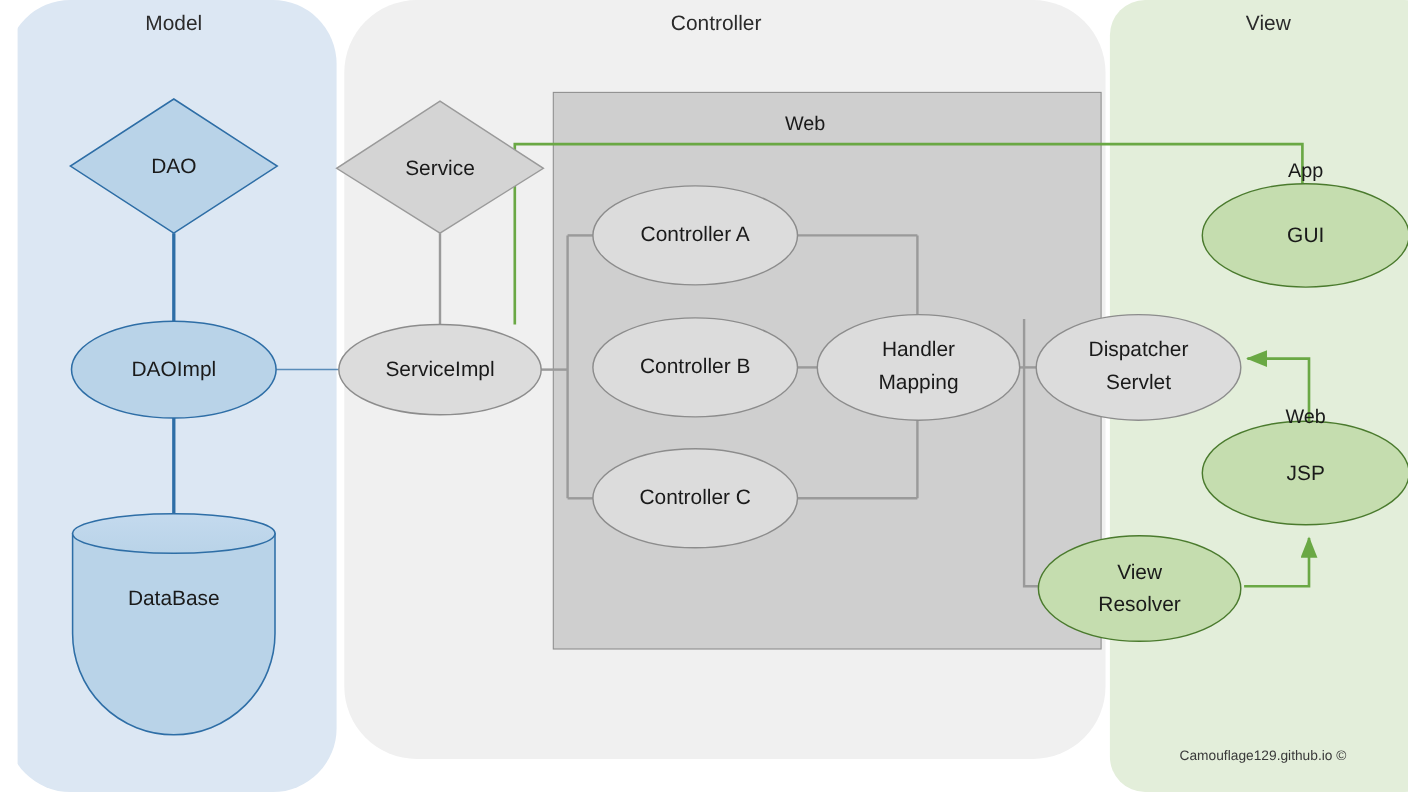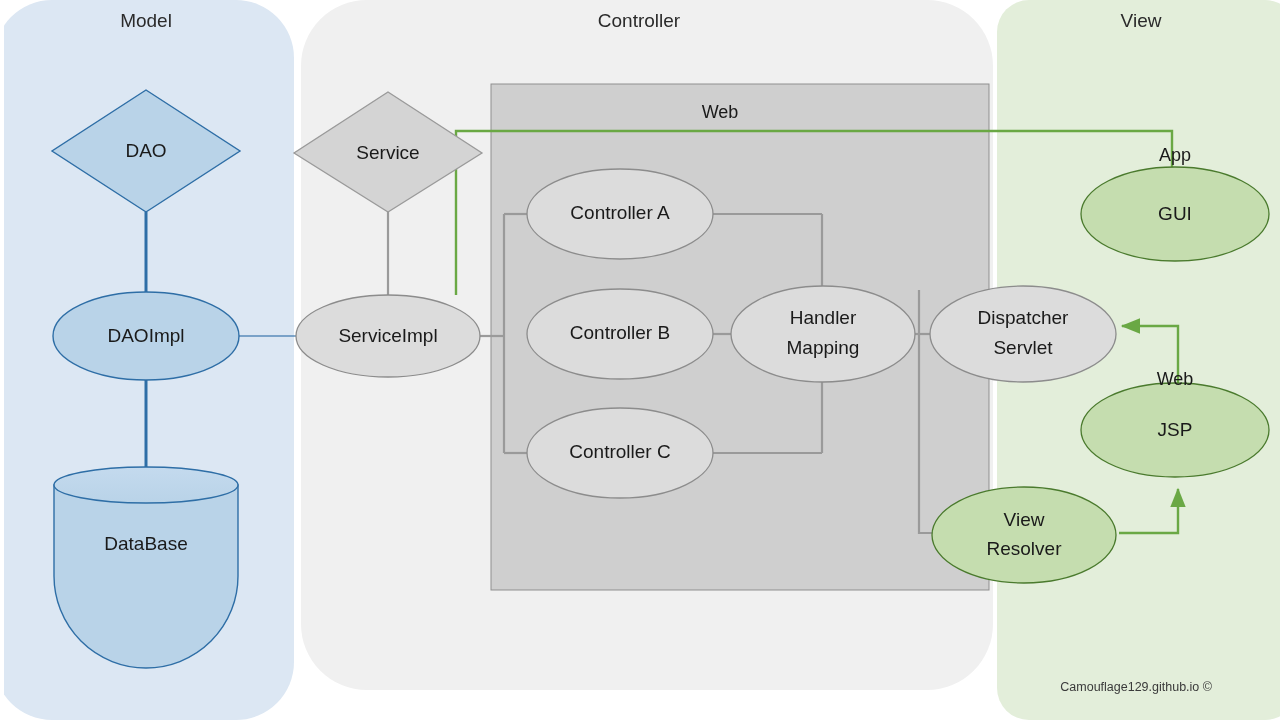--- a/index.html
+++ b/index.html
@@ -3,21 +3,21 @@
 <meta charset="utf-8">
 <style>
   html,body{margin:0;padding:0;}
   body{
     width:1280px;height:720px;
     background:#ffffff;
     font-family:"Liberation Sans","DejaVu Sans",sans-serif;
     overflow:hidden;
     position:relative;
   }
-  #stage{position:absolute;left:4px;top:0;width:1232px;height:720px;}
+  #stage{position:absolute;left:16px;top:0;width:1232px;height:720px;}
   svg#diagram{position:absolute;left:0;top:0;width:1280px;height:720px;}
 
   .panel-title{
     font-size:19px;
     fill:#2b2b2b;
     text-anchor:middle;
     dominant-baseline:middle;
   }
   .node-label{
     font-size:19px;

